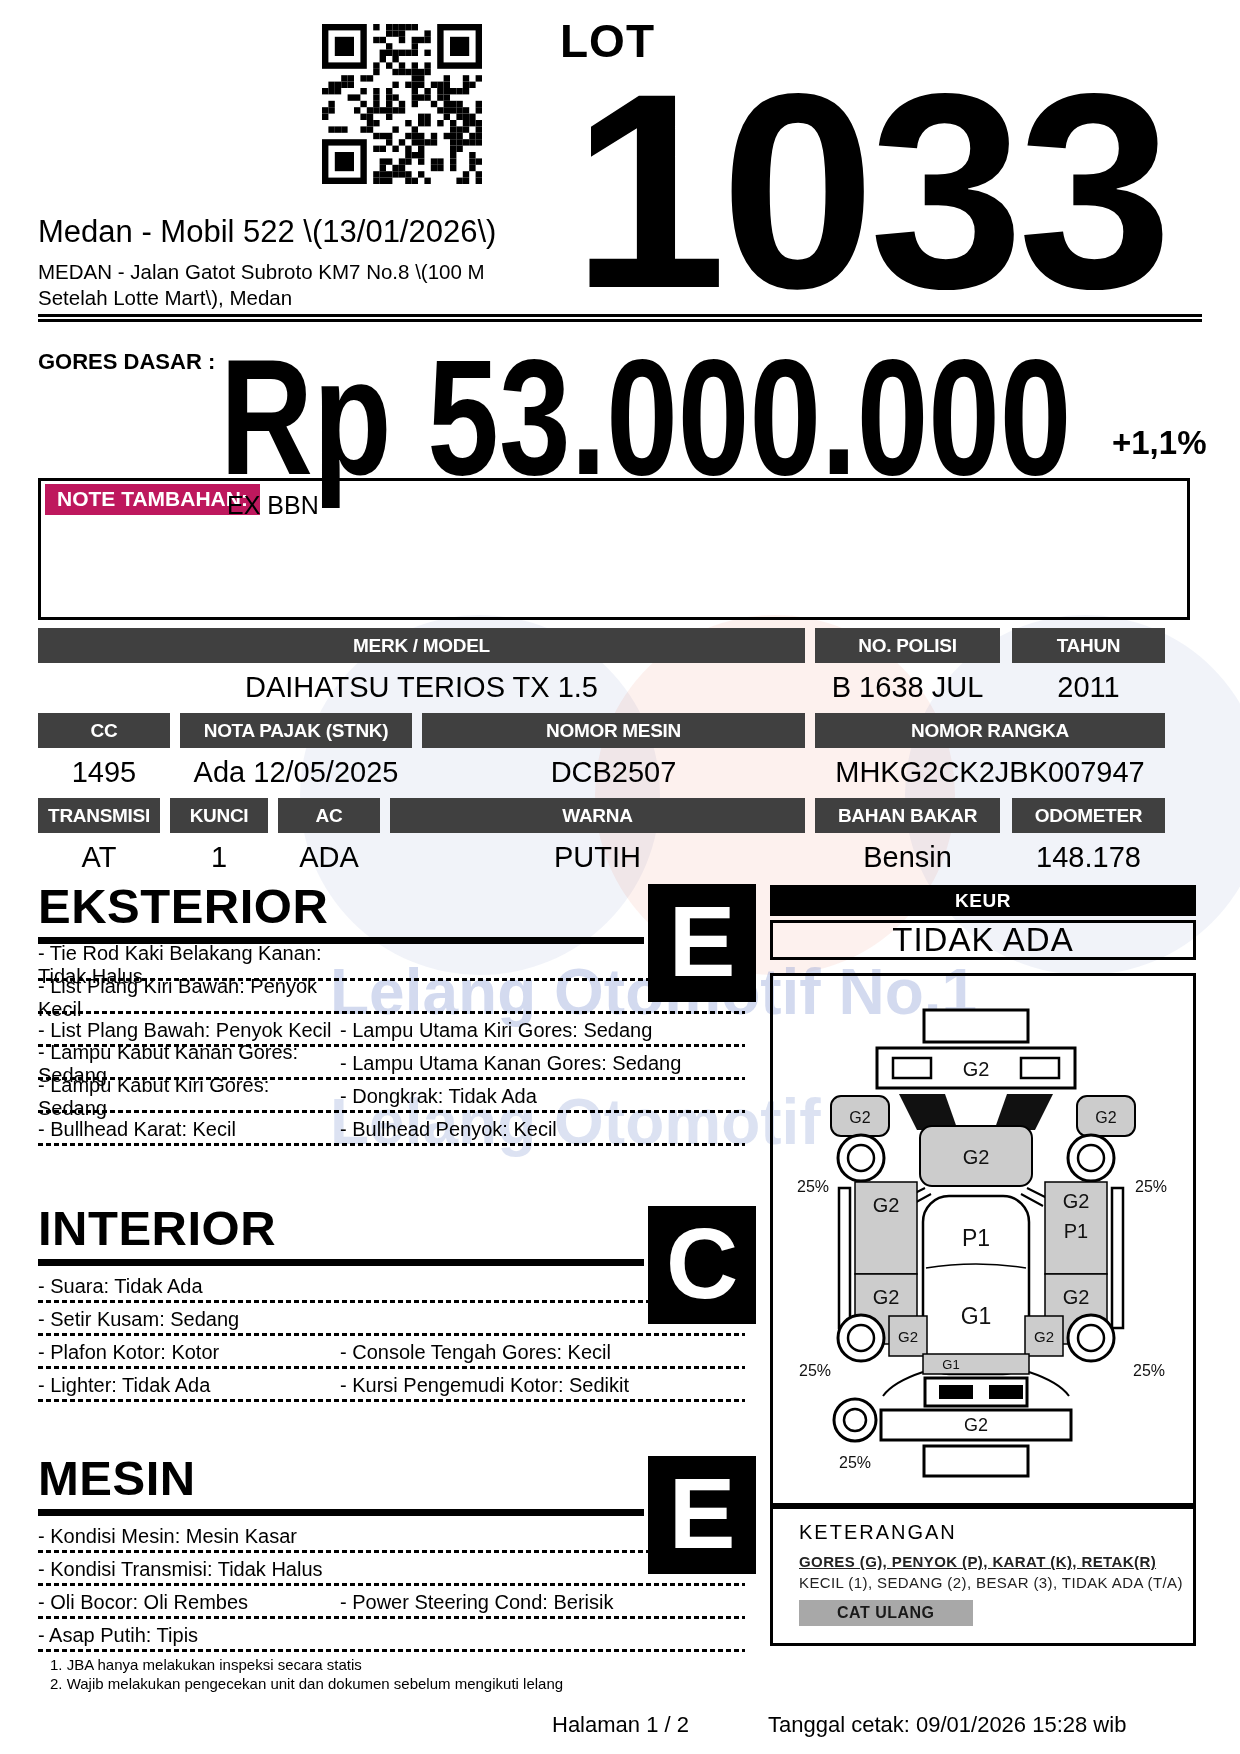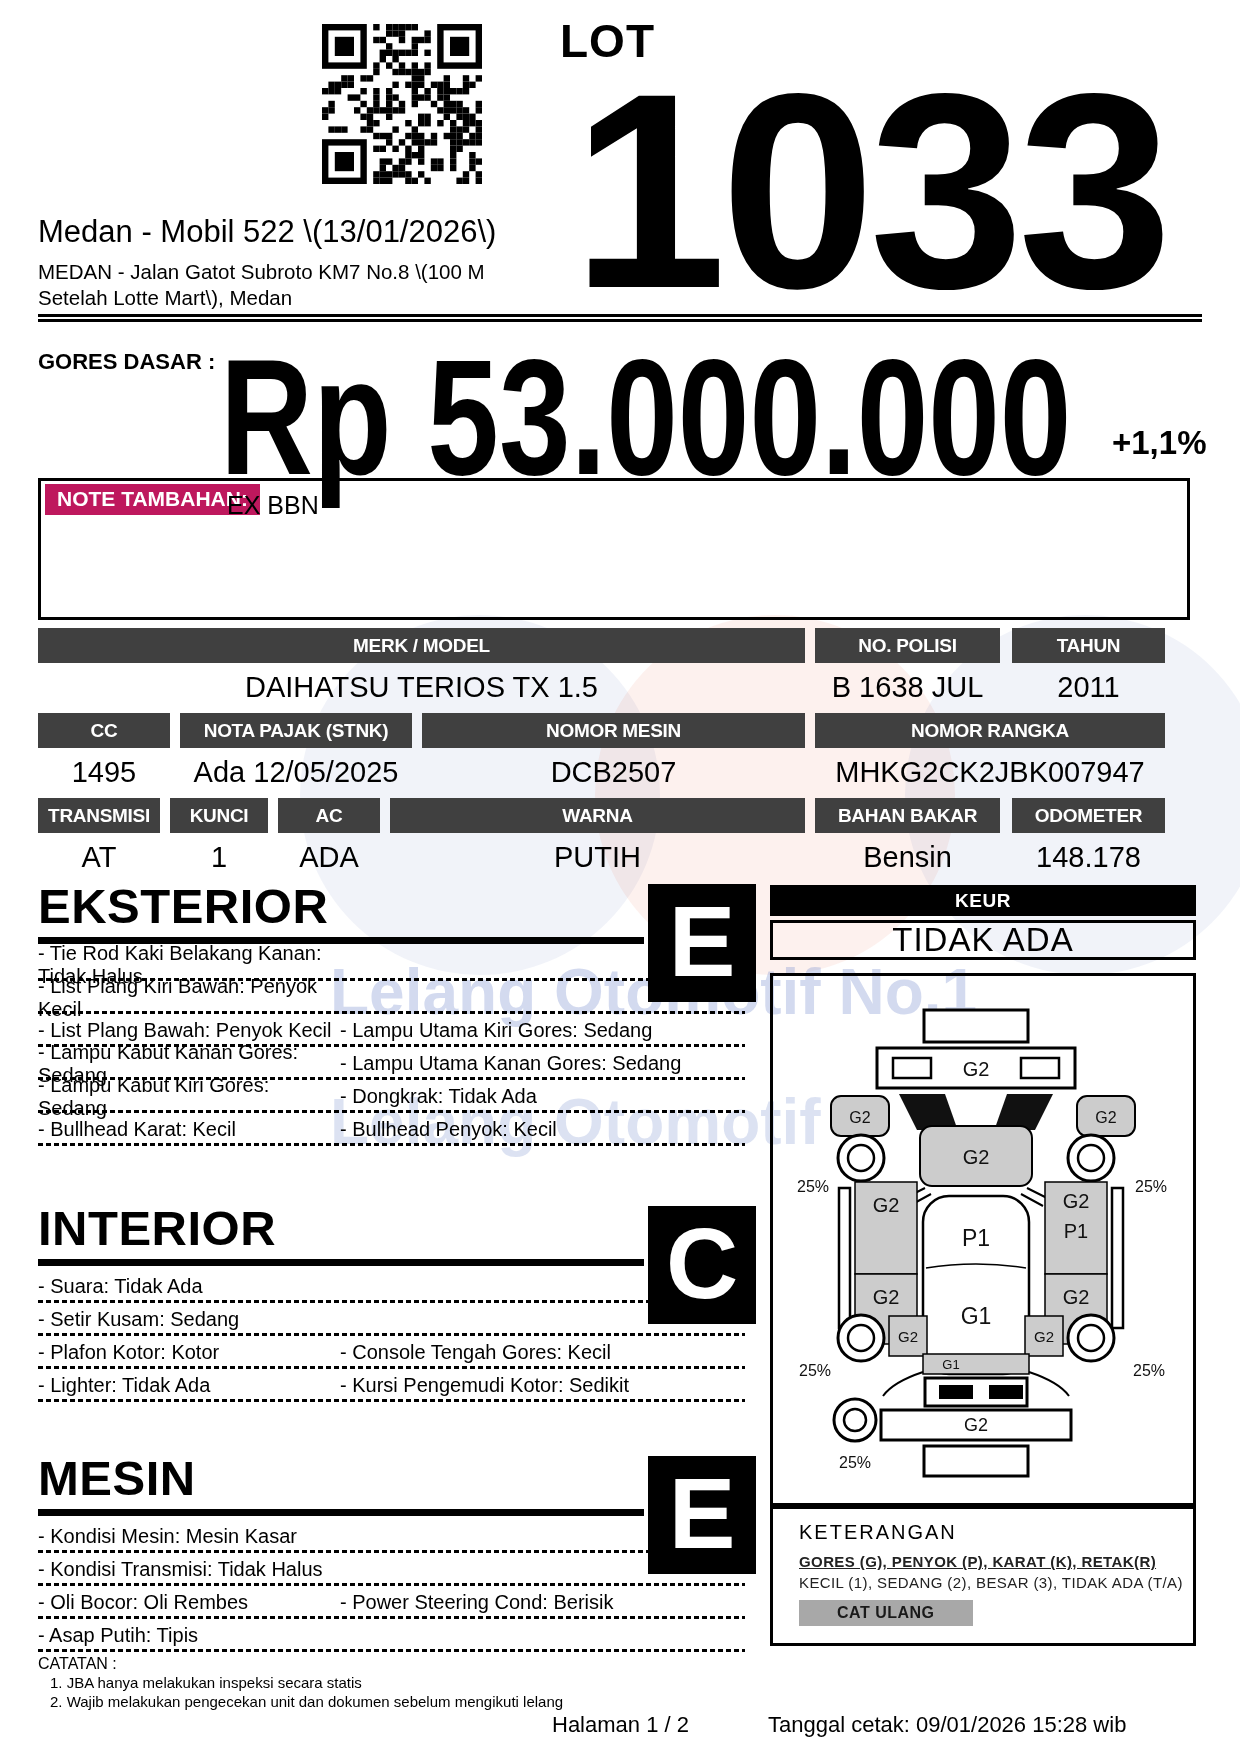--- a/index.html
+++ b/index.html
@@ -555,21 +555,20 @@
 
     <div class="ket-box">
       <div class="ket-title">KETERANGAN</div>
       <div class="ket-l1">GORES (G), PENYOK (P), KARAT (K), RETAK(R)</div>
       <div class="ket-l2">KECIL (1), SEDANG (2), BESAR (3), TIDAK ADA (T/A)</div>
       <div class="ket-badge">CAT ULANG</div>
     </div>
   </div>
 
   <div class="abs" style="left:38px; top:1655px;">
-    <div class="catatan-label">CATATAN :</div>
     <div class="catatan-item">1. JBA hanya melakukan inspeksi secara statis</div>
     <div class="catatan-item">2. Wajib melakukan pengecekan unit dan dokumen sebelum mengikuti lelang</div>
   </div>
 
   <div class="abs footer-text" style="left:552px; top:1712px;">Halaman 1 / 2</div>
   <div class="abs footer-text" style="left:768px; top:1712px;">Tanggal cetak: 09/01/2026 15:28 wib</div>
 
 </div>
 
 </body></html>

